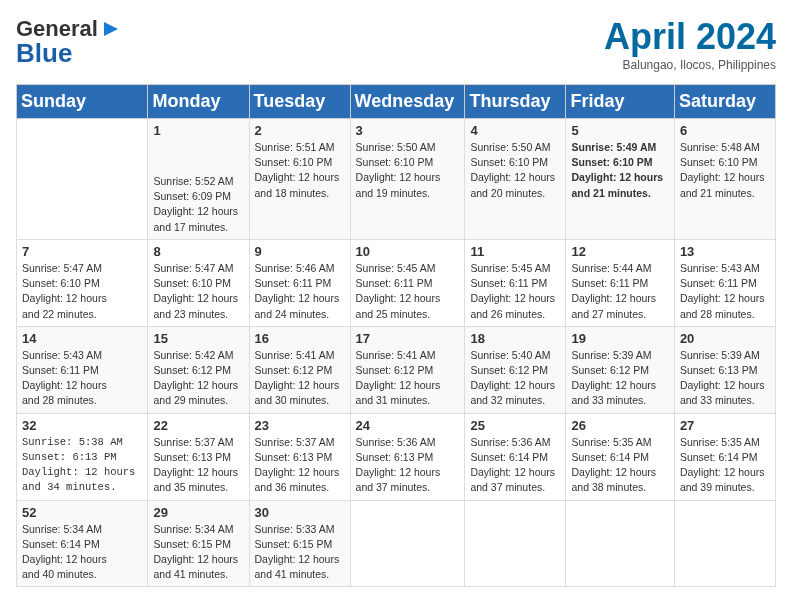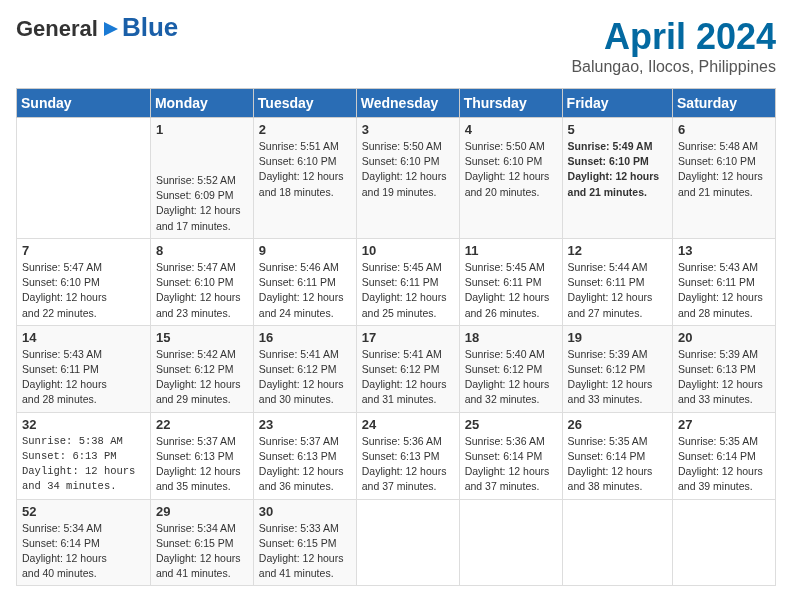--- a/index.html
+++ b/index.html
@@ -11,51 +11,51 @@
       padding: 16px;
     }
     .header-section {
       display: flex;
       justify-content: space-between;
       align-items: flex-start;
       margin-bottom: 12px;
     }
     .logo {
       display: flex;
-      flex-direction: row;
+      flex-direction: column;
       align-items: flex-start;
     }
     .logo-line {
       display: flex;
       align-items: center;
     }
     .title-block {
       text-align: right;
     }
     .title-block h1 {
       font-size: 36px;
       font-weight: bold;
       color: #0369a1;
     }
     .title-block h2 {
-      font-size: 16px;
+      font-size: 12px;
       font-weight: normal;
       color: #555;
     }
     table {
       width: 100%;
       border-collapse: collapse;
       font-size: 11px;
     }
     thead tr th {
       background: #2a6db5;
       color: #fff;
       padding: 6px 4px;
       text-align: left;
-      font-size: 14px;
+      font-size: 18px;
       font-weight: bold;
       border: 1px solid #ccc;
     }
     tbody tr td {
       border: 1px solid #ddd;
       padding: 4px 5px;
       vertical-align: top;
       color: #333;
       background: #fff;
     }

